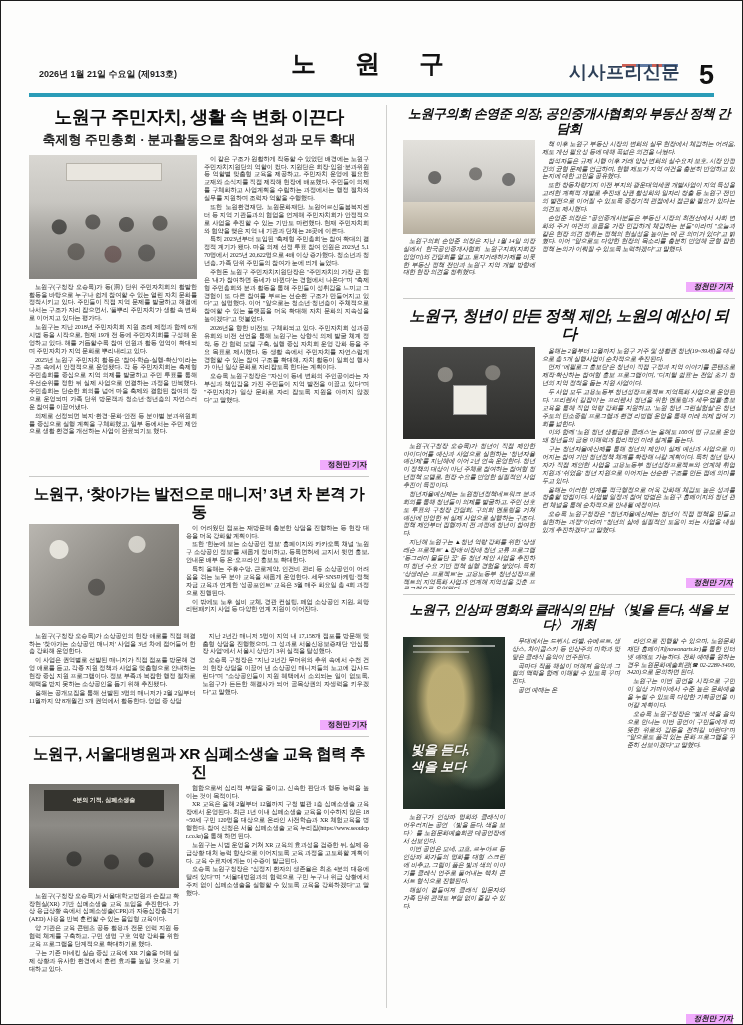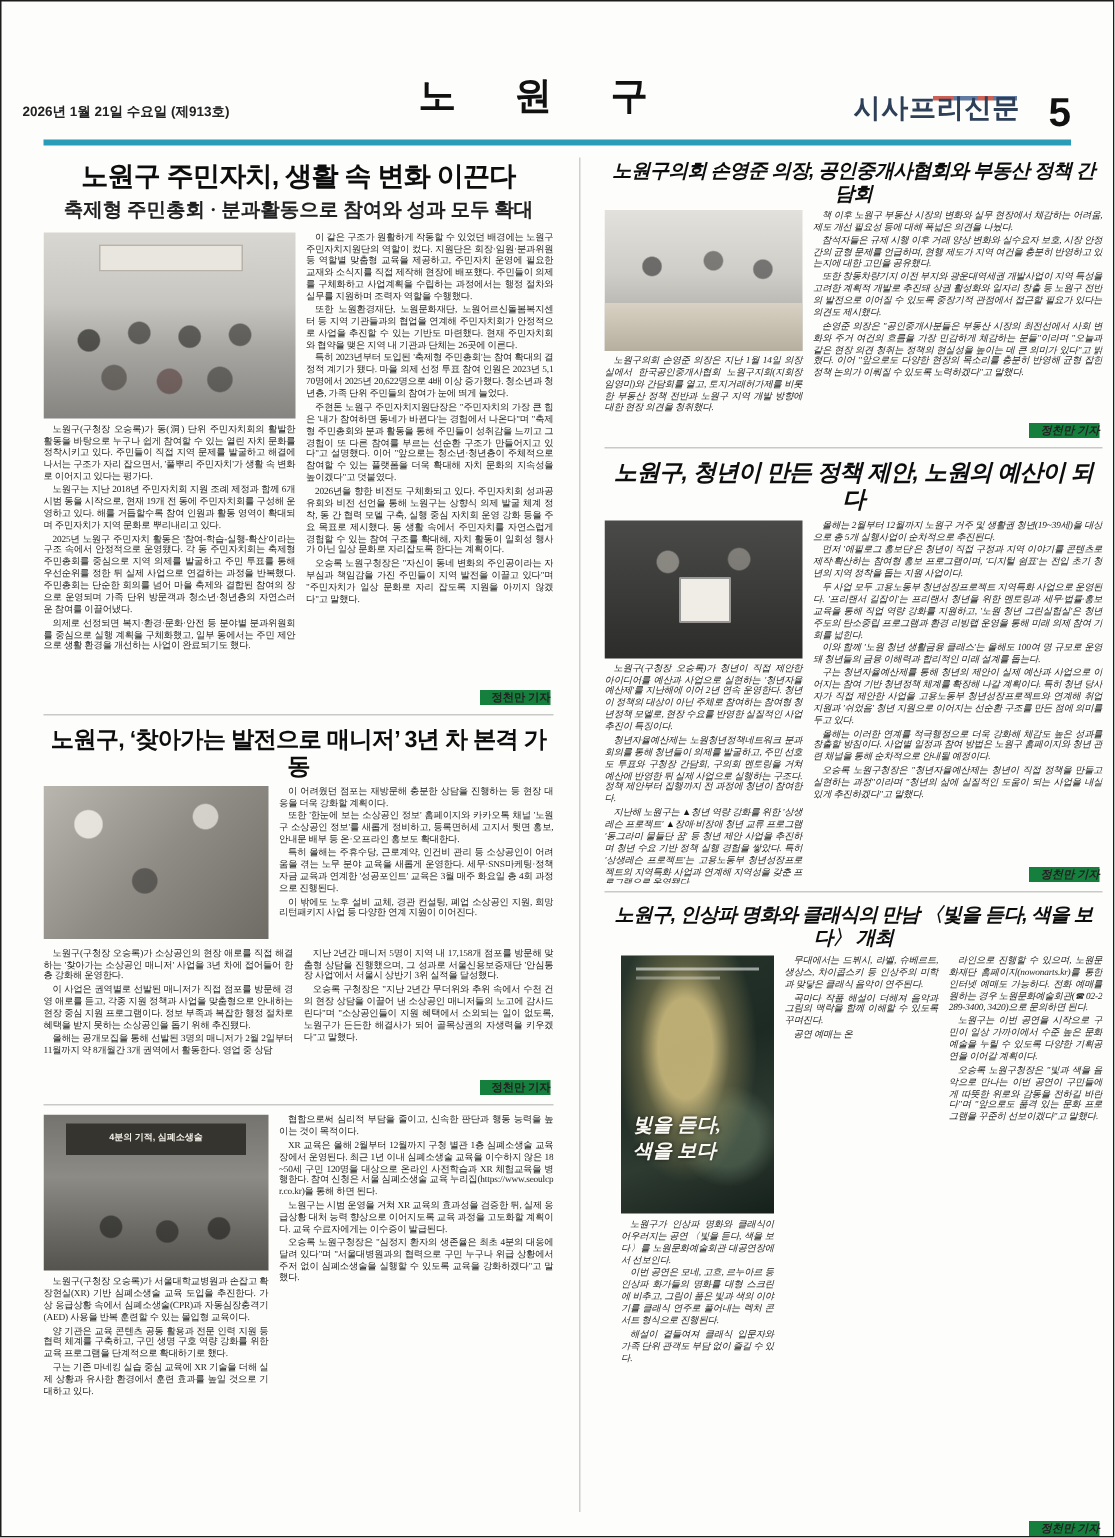--- a/index.html
+++ b/index.html
@@ -2,21 +2,21 @@
 <html lang="ko"><head>
 <meta charset="utf-8">
 <style>
   html,body{margin:0;padding:0;background:#e9e9e9;}
   .page{
     position:relative; width:741px; height:1023px; margin:0 auto;
     background:#fdfdfc; border:1px solid #1c1c1c; overflow:hidden;
     font-family:"Liberation Serif","DejaVu Serif",serif; color:#1a1a1a;
   }
   
-  .hd{position:absolute; top:46px; left:12px; right:28px; height:42px;text-decoration:underline;}
+  .hd{position:absolute; top:46px; left:36px; right:28px; height:42px;text-decoration:underline;}
   .hd-date{position:absolute; left:2px; bottom:8px; font-family:"Liberation Sans",sans-serif;
     font-weight:bold; font-size:9px; color:#222;}
   .hd-title{position:absolute; left:0; right:0; text-align:center; top:0;
     font-family:"Liberation Sans",sans-serif; font-weight:bold; font-size:25px; letter-spacing:16px; color:#111;}
   .hd-mast{position:absolute; right:34px; bottom:5px; font-family:"Liberation Sans",sans-serif;
     font-weight:bold; font-size:18px; color:#2e4058; letter-spacing:.5px;}
   .mast-marks{position:absolute; right:36px; bottom:22px; width:56px; height:3px;
     background:linear-gradient(90deg,#c0392b 0 14px,#3a5a8c 14px 30px,#c0392b 30px 40px,#3a5a8c 40px 56px); opacity:.8;}
   .hd-page{position:absolute; right:0; bottom:0; font-family:"Liberation Sans",sans-serif;
     font-weight:bold; font-size:27px; color:#111; line-height:1;}
@@ -32,21 +32,21 @@
   
   .hl{font-family:"Liberation Sans",sans-serif; font-weight:bold; text-align:center;
     color:#0d0d0d; line-height:1.15; margin:2px 0 3px 0; letter-spacing:-0.5px;}
   .hl-xl{font-size:18px;} .hl-lg{font-size:15.5px;} .hl-md{font-size:13px;}
   .sub{font-family:"Liberation Serif",serif; font-weight:bold; text-align:center;
     font-size:13px; color:#222; margin:1px 0 6px 0;}
   .row{display:flex; gap:7px;}
   .bodycol{flex:1; min-width:0;}
   .bodycol p{margin:0 0 1px 0; font-size:6.2px; line-height:1.27; text-align:justify;
     text-indent:6px; letter-spacing:-0.1px; word-break:break-all; color:#191919;}
-  .byline{position:absolute; right:2px; bottom:1px; background:#15803d; padding-left:8px;
+  .byline{position:absolute; right:2px; bottom:1px; background:#f0abfc; padding-left:8px;
     font-size:7.5px; font-weight:bold; color:#222;}
   
   .photo{flex:none; position:relative; overflow:hidden;}
   .ph-a1{width:168px; height:124px; margin-bottom:4px;
     background:
       radial-gradient(circle at 18% 58%, rgba(30,30,28,.65) 0 7px, transparent 8px),
       radial-gradient(circle at 38% 54%, rgba(40,38,36,.6) 0 7px, transparent 8px),
       radial-gradient(circle at 58% 56%, rgba(35,33,31,.6) 0 7px, transparent 8px),
       radial-gradient(circle at 78% 55%, rgba(45,43,40,.6) 0 7px, transparent 8px),
       radial-gradient(circle at 28% 78%, rgba(60,55,50,.55) 0 8px, transparent 9px),
@@ -168,20 +168,21 @@
               <p>지난 2년간 매니저 5명이 지역 내 17,158개 점포를 방문해 맞춤형 상담을 진행했으며, 그 성과로 서울신용보증재단 '안심통장 사업'에서 서울시 상반기 3위 실적을 달성했다.</p>
               <p>오승록 구청장은 "지난 2년간 무더위와 추위 속에서 수천 건의 현장 상담을 이끌어 낸 소상공인 매니저들의 노고에 감사드린다"며 "소상공인들이 지원 혜택에서 소외되는 일이 없도록, 노원구가 든든한 해결사가 되어 골목상권의 자생력을 키우겠다"고 말했다.</p>
             </div>
         </div>
         <div class="byline">정천만 기자</div>
       </section>
 
       <hr class="h-sep">
 
       <section class="art" style="height:288px;">
+        <h1 class="hl hl-lg">노원구, 서울대병원과 XR 심폐소생술 교육 협력 추진</h1>
         <div class="row">
           <div class="bodycol cap-col">
             <div class="photo ph-a5">
               <div class="banner5">4분의 기적, 심폐소생술</div>
             </div>
             <div>
                 <p>노원구(구청장 오승록)가 서울대학교병원과 손잡고 확장현실(XR) 기반 심폐소생술 교육 도입을 추진한다. 가상 응급상황 속에서 심폐소생술(CPR)과 자동심장충격기(AED) 사용을 반복 훈련할 수 있는 몰입형 교육이다.</p>
                 <p>양 기관은 교육 콘텐츠 공동 활용과 전문 인력 지원 등 협력 체계를 구축하고, 구민 생명 구호 역량 강화를 위한 교육 프로그램을 단계적으로 확대하기로 했다.</p>
                 <p>구는 기존 마네킹 실습 중심 교육에 XR 기술을 더해 실제 상황과 유사한 환경에서 훈련 효과를 높일 것으로 기대하고 있다.</p>
               </div>
@@ -246,21 +247,21 @@
               <p>오승록 노원구청장은 "청년자율예산제는 청년이 직접 정책을 만들고 실현하는 과정"이라며 "청년의 삶에 실질적인 도움이 되는 사업을 내실 있게 추진하겠다"고 말했다.</p>
             </div>
         </div>
         <div class="byline">정천만 기자</div>
       </section>
 
       <hr class="h-sep">
 
       <section class="art" style="height:424px;">
         <h1 class="hl hl-md">노원구, 인상파 명화와 클래식의 만남 〈빛을 듣다, 색을 보다〉 개최</h1>
-        <div class="row" style="margin-top:4px;margin-left:11px;">
+        <div class="row" style="margin-top:4px;">
           <div class="bodycol pcol">
             <div class="poster">
               <div class="pline"></div>
               <div class="pline2"></div>
               <div class="ptitle">빛을 듣다,
 색을 보다</div>
             </div>
             <div>
                 <p>노원구가 인상파 명화와 클래식이 어우러지는 공연 〈빛을 듣다, 색을 보다〉를 노원문화예술회관 대공연장에서 선보인다.</p>
                 <p>이번 공연은 모네, 고흐, 르누아르 등 인상파 화가들의 명화를 대형 스크린에 비추고, 그림이 품은 빛과 색의 이야기를 클래식 연주로 풀어내는 렉처 콘서트 형식으로 진행된다.</p>

